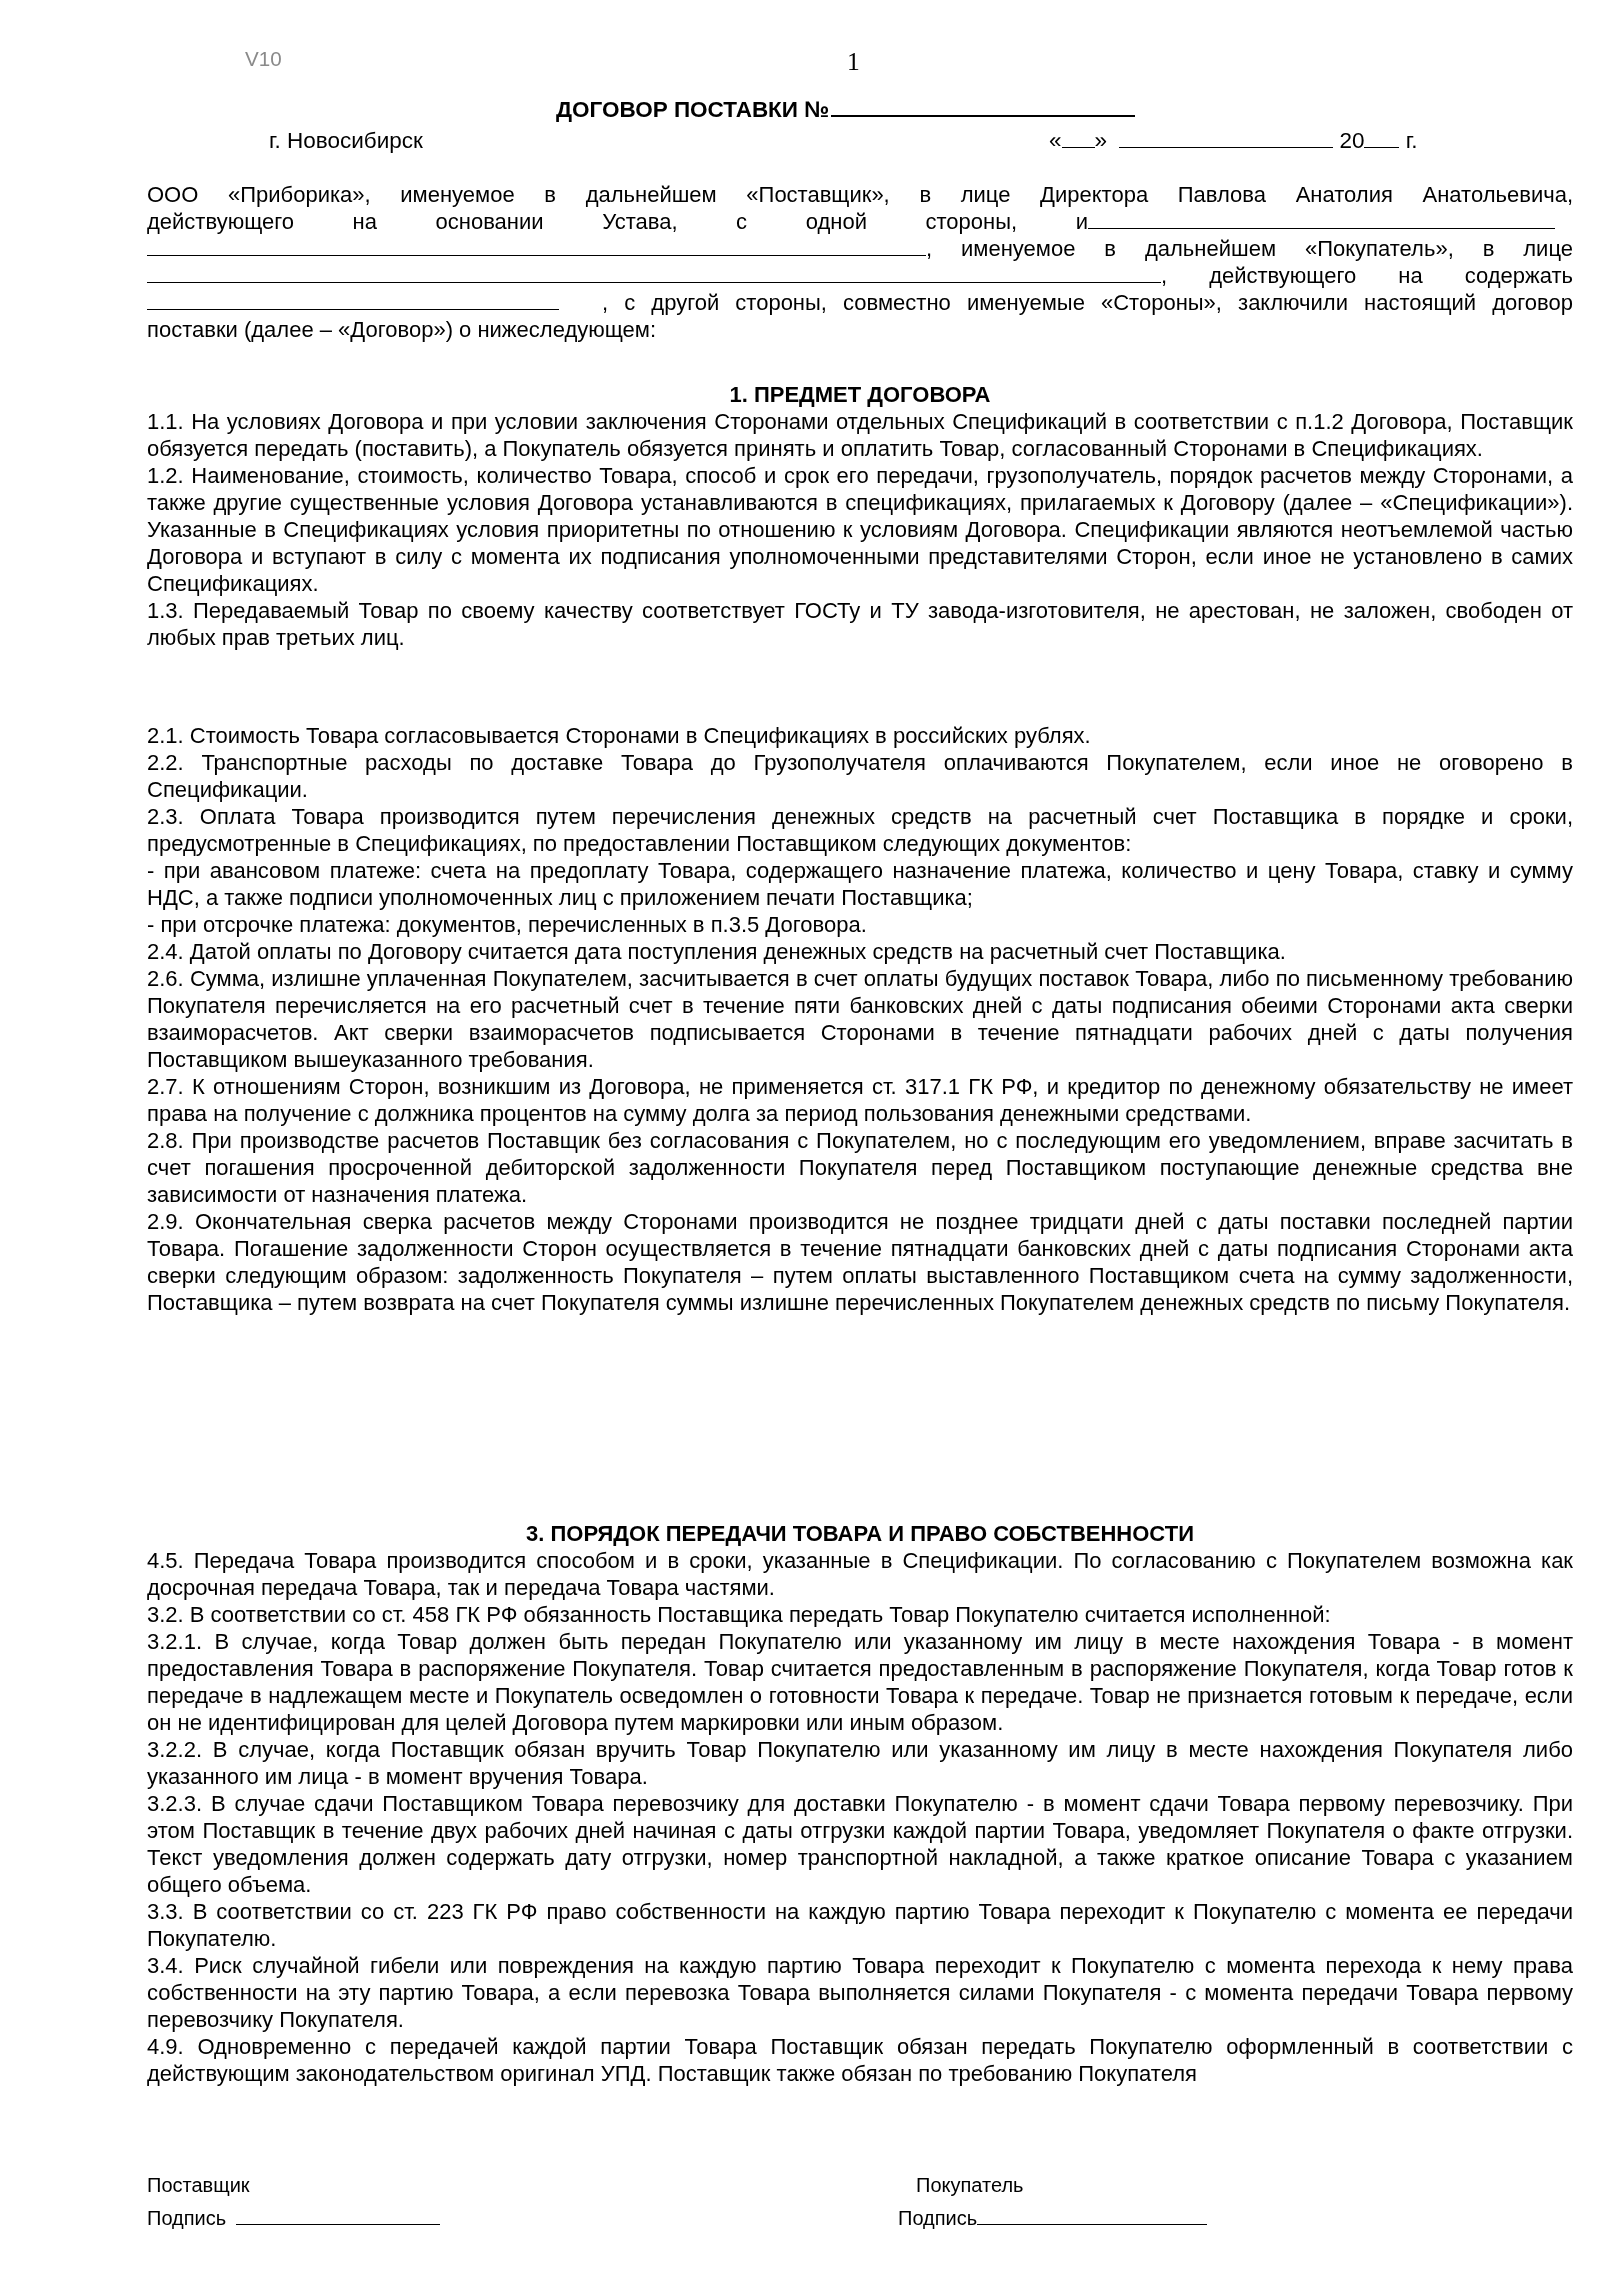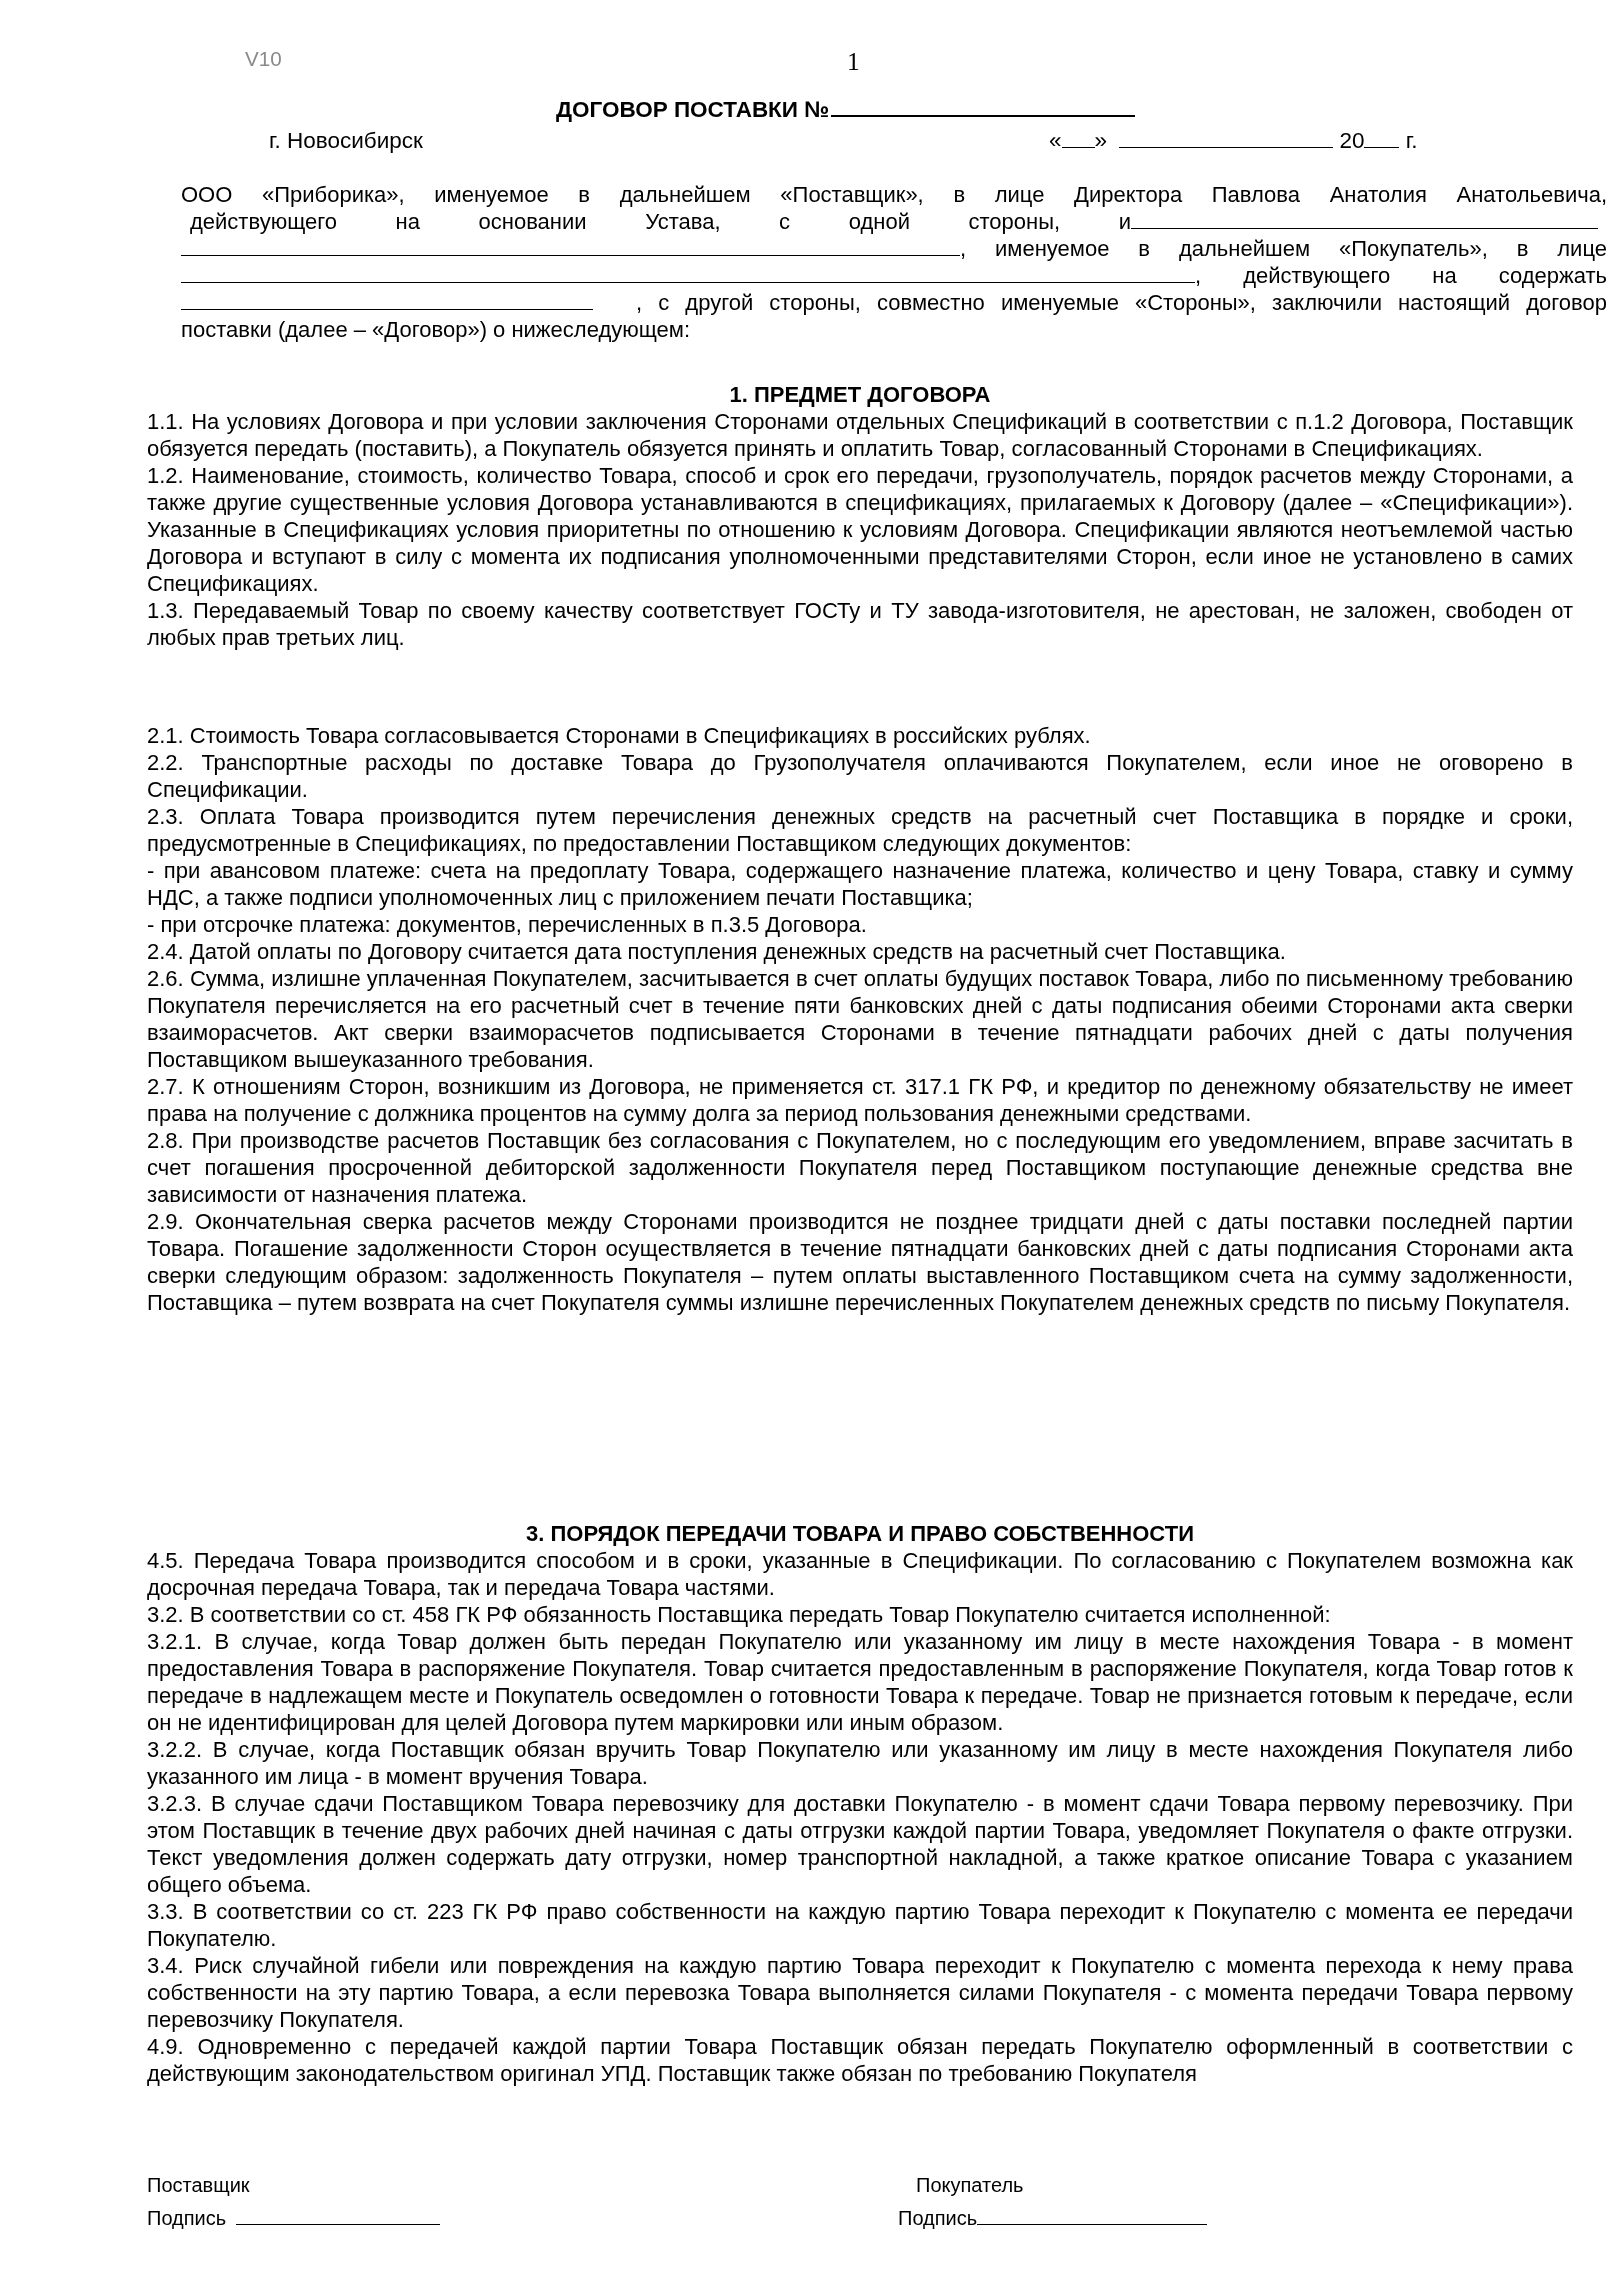--- a/index.html
+++ b/index.html
@@ -5,21 +5,21 @@
   html, body { margin: 0; padding: 0; background: #ffffff; }
   body { width: 1621px; height: 2293px; position: relative; overflow: hidden; color: #000; }
   .page { position: absolute; left: 12px; top: 0; width: 1621px; height: 1893px; background: #fff; }
   .version { position: absolute; left: 233px; top: 47px; font-family: "Liberation Sans", sans-serif; font-size: 20.6px; color: #8a8a8a; }
   .page-number { position: absolute; left: 835px; top: 47px; font-family: "Liberation Serif", serif; font-size: 25.5px; }
   .title { position: absolute; left: 544px; top: 97px; font-family: "Liberation Sans", sans-serif; font-weight: bold; font-size: 22.5px; letter-spacing: 0px; }
   .title .blank { display: inline-block; width: 304px; border-bottom: 2px solid #000; height: 17.6px; vertical-align: baseline; margin-left: 2px; }
   .city { position: absolute; left: 257px; top: 128px; font-family: "Liberation Sans", sans-serif; font-size: 22.5px; }
   .date { position: absolute; left: 1037px; top: 128px; font-family: "Liberation Sans", sans-serif; font-size: 22.5px; }
   .body-text { position: absolute; left: 135px; width: 1426px; font-family: "Liberation Sans", sans-serif; font-size: 22px; line-height: 27px; text-align: justify; }
-  .preamble { top: 181px; margin-left: 34px; }
+  .preamble { top: 181px; }
   .para { margin: 0; text-align: justify; }
   .para.last-line-justify { text-align-last: justify; }
   .heading { text-align: center; font-weight: bold; margin: 0; }
   .sec1 { top: 381px; }
   .sec2 { top: 722px; }
   .sec3 { top: 1520px; }
   .ul { display: inline-block; border-bottom: 1.5px solid #000; height: 18.6px; vertical-align: baseline; }
   .sign-label { position: absolute; font-family: "Liberation Sans", sans-serif; font-size: 20px; }
   .sign-line { display: inline-block; border-bottom: 1.5px solid #000; height: 18.6px; vertical-align: baseline; }
 </style>
@@ -39,21 +39,21 @@
 
   <div class="date">
     <span>«</span><span class="ul" style="width:33px"></span><span>»</span>
     <span class="ul" style="width:214px; margin-left:5.9px"></span>
     <span>20</span><span class="ul" style="width:35px"></span>
     <span>г.</span>
   </div>
 
   <div class="body-text preamble">
     <div class="para last-line-justify">ООО «Приборика», именуемое в дальнейшем «Поставщик», в лице Директора Павлова Анатолия Анатольевича,</div>
-    <div class="para" style="display:flex; justify-content:center; align-items:baseline;">
+    <div class="para" style="display:flex; justify-content:flex-start; align-items:baseline;">
       <span style="flex:0 0 auto; width:941px; text-align:justify; text-align-last:justify;">действующего на основании Устава, с одной стороны, и</span>
       <span class="ul" style="width:467px"></span>
     </div>
     <div class="para" style="display:flex; align-items:baseline;">
       <span class="ul" style="width:779px"></span>
       <span style="flex:1; text-align:justify; text-align-last:justify;">, именуемое в дальнейшем «Покупатель», в лице</span>
     </div>
     <div class="para" style="display:flex; align-items:baseline;">
       <span class="ul" style="width:1014px"></span>
       <span style="flex:1; text-align:justify; text-align-last:justify;">, действующего на содержать</span>

